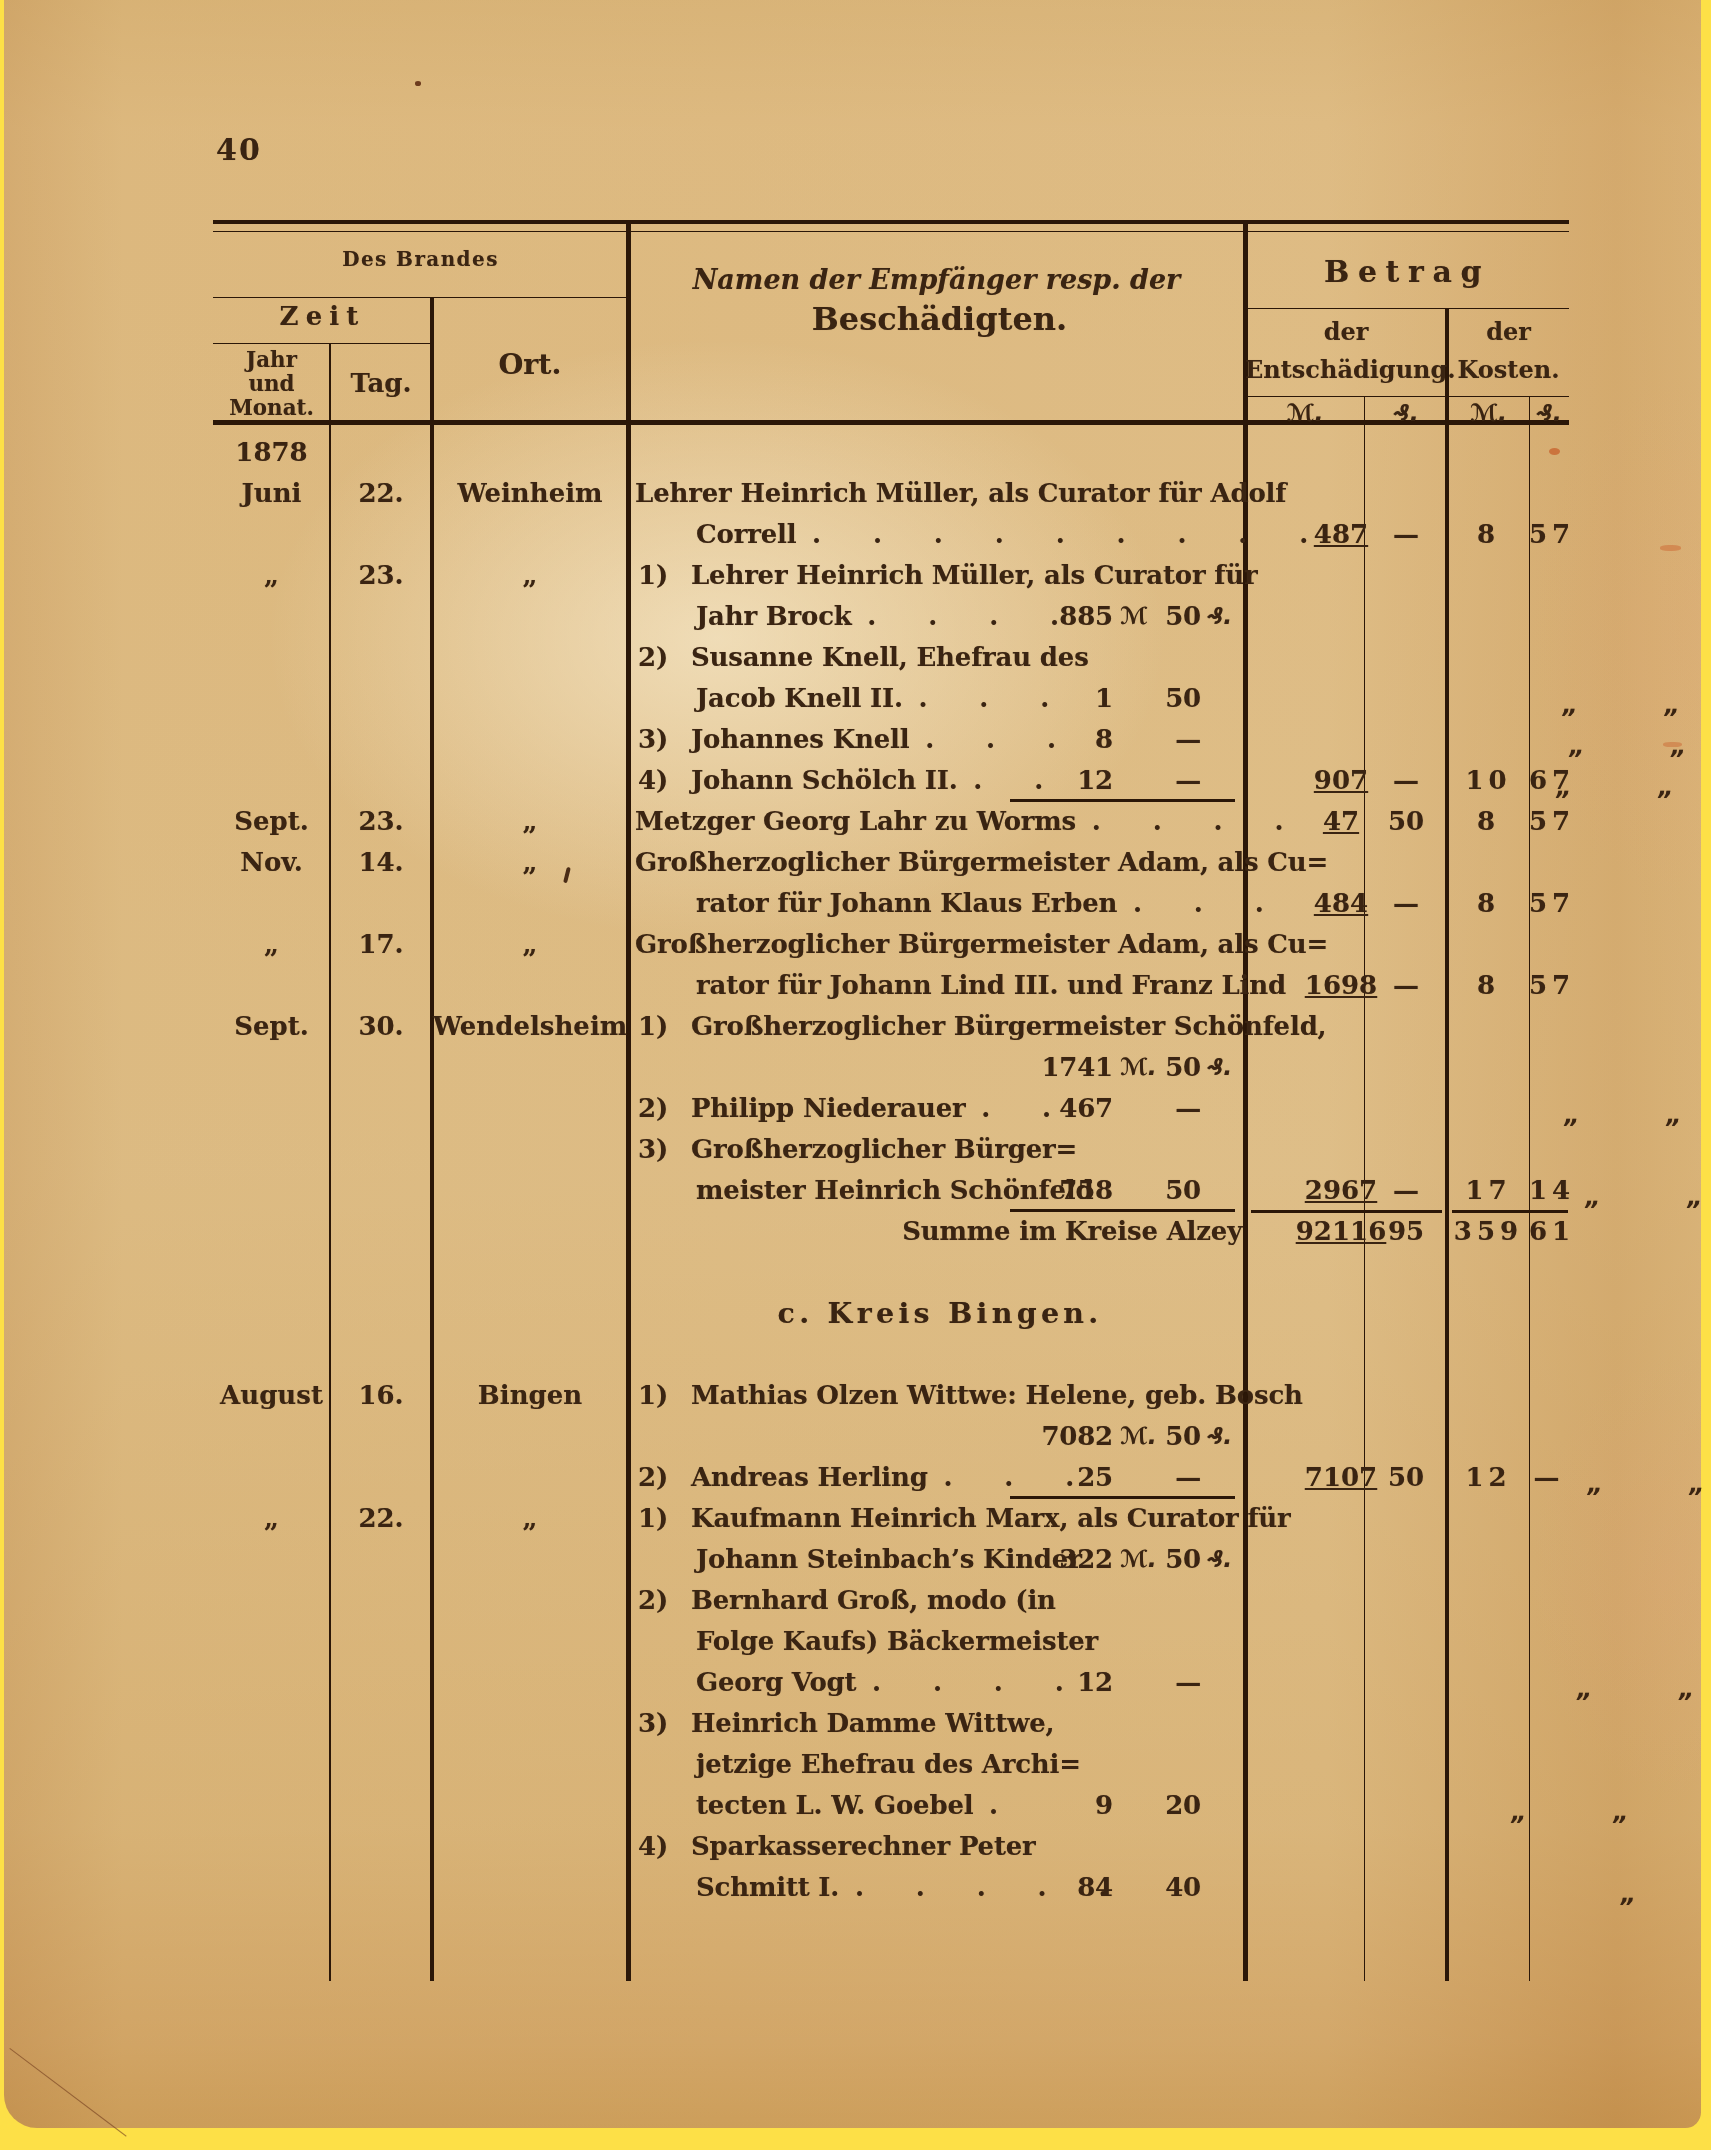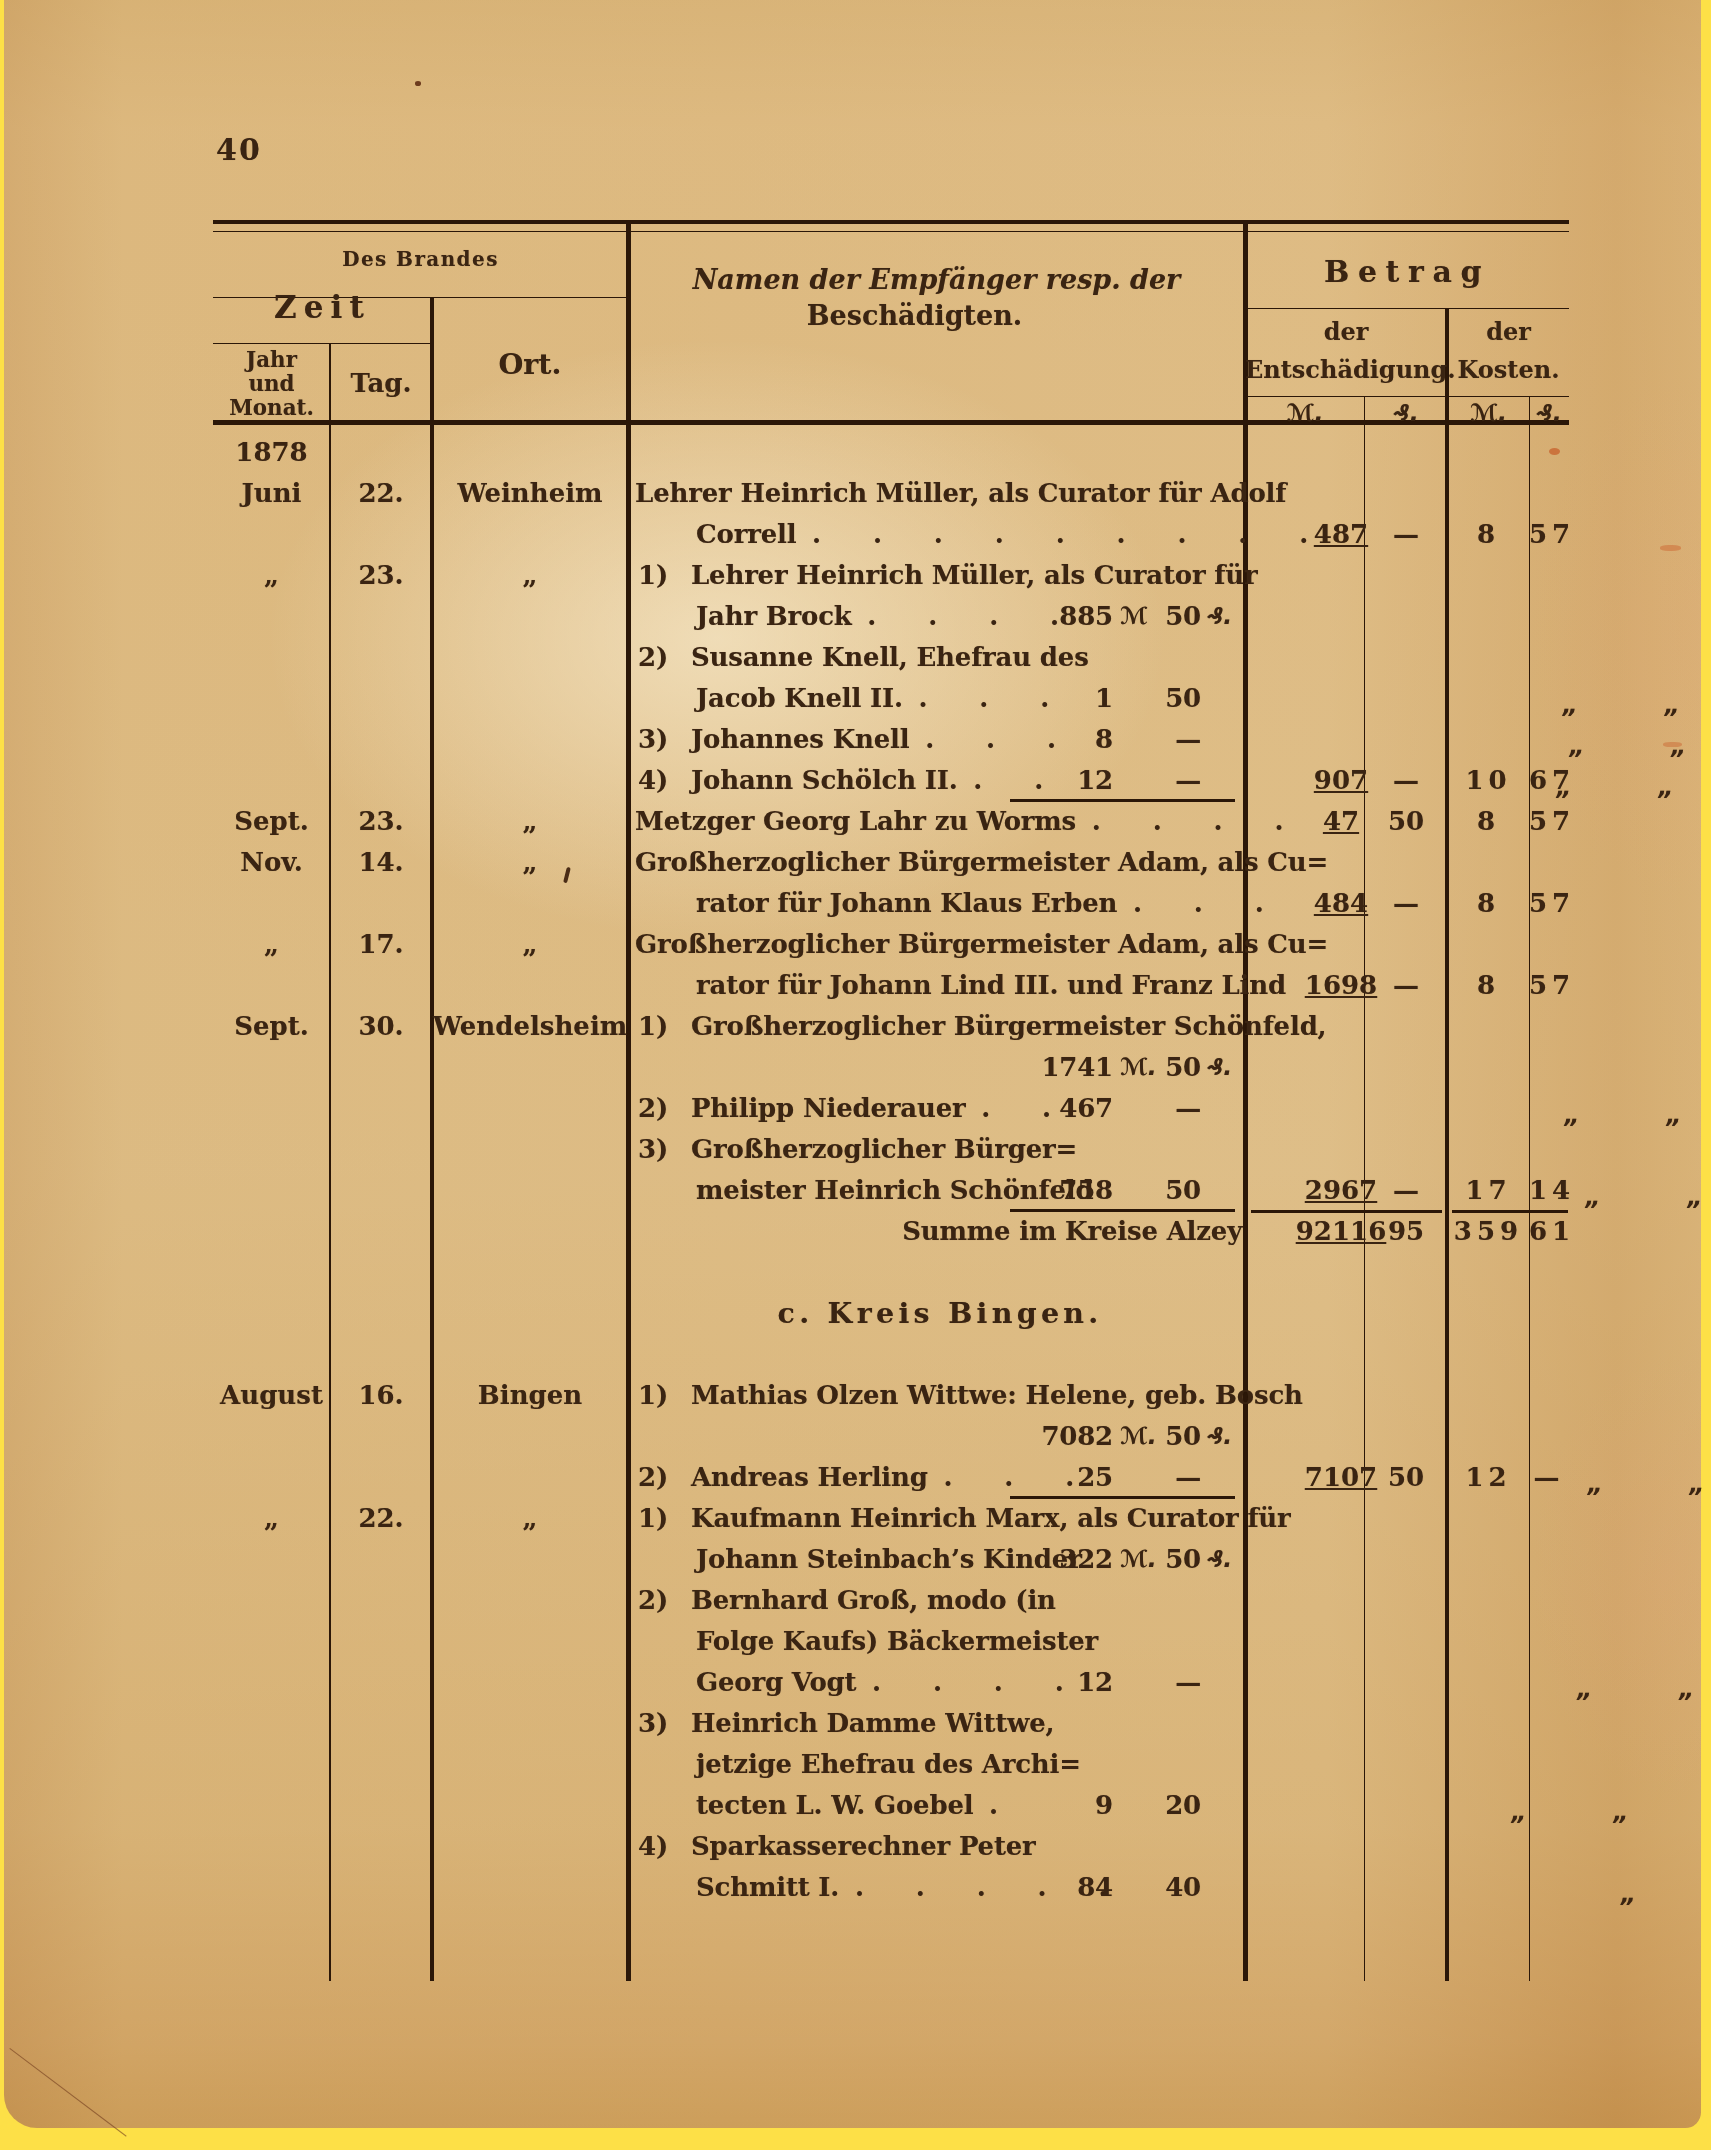--- a/index.html
+++ b/index.html
@@ -76,28 +76,28 @@
 
       <div class="vrule" style="left:116px;top:123px;width:2.1px;height:83px;"></div>
       <div class="vrule" style="left:217px;top:77px;width:4.3px;height:128px;"></div>
       <div class="vrule" style="left:413px;top:4.3px;width:5px;height:201px;"></div>
       <div class="vrule" style="left:1030px;top:4.3px;width:5px;height:201px;"></div>
       <div class="vrule" style="left:1232px;top:88px;width:4.3px;height:118px;"></div>
       <div class="vrule" style="left:1151px;top:176px;width:1.4px;height:29px;"></div>
       <div class="vrule" style="left:1316px;top:176px;width:1.4px;height:29px;"></div>
 
       <div class="hlabel ink" style="left:0;width:415px;top:27px;font-size:20px;letter-spacing:1.4px;">Des Brandes</div>
-      <div class="hlabel ink" style="left:0;width:219px;top:69px;font-size:31px;letter-spacing:7.1px;">Zeit</div>
+      <div class="hlabel ink" style="left:0;width:219px;top:81px;font-size:26px;letter-spacing:7.1px;">Zeit</div>
       <div class="hlabel ink" style="left:0;width:117px;top:127px;font-size:21.4px;">Jahr</div>
       <div class="hlabel ink" style="left:0;width:117px;top:151px;font-size:21.4px;">und</div>
       <div class="hlabel ink" style="left:0;width:117px;top:175px;font-size:21.4px;">Monat.</div>
       <div class="hlabel ink" style="left:117px;width:102px;top:148px;font-size:26px;">Tag.</div>
       <div class="hlabel ink" style="left:219px;width:196px;top:127px;font-size:28.5px;">Ort.</div>
       <div class="hlabel ink" style="left:415px;width:617px;top:44px;font-size:27px;font-style:italic;">Namen der Empfänger resp. der</div>
-      <div class="hlabel ink" style="left:393px;width:617px;top:80px;font-size:27px;">Beschädigten.</div>
+      <div class="hlabel ink" style="left:418px;width:617px;top:80px;font-size:32px;">Beschädigten.</div>
       <div class="hlabel ink" style="left:1032px;width:324px;top:34px;font-size:30px;letter-spacing:8.6px;">Betrag</div>
       <div class="hlabel ink" style="left:1032px;width:202px;top:97px;font-size:24px;">der</div>
       <div class="hlabel ink" style="left:1032px;width:202px;top:135px;font-size:24px;">Entschädigung.</div>
       <div class="hlabel ink" style="left:1234px;width:123px;top:97px;font-size:24px;">der</div>
       <div class="hlabel ink" style="left:1234px;width:123px;top:135px;font-size:24px;">Kosten.</div>
       <div class="hlabel ink unit" style="left:1032px;width:120px;top:179px;">ℳ.</div>
       <div class="hlabel ink unit" style="left:1152px;width:82px;top:179px;">₰.</div>
       <div class="hlabel ink unit" style="left:1234px;width:83px;top:179px;">ℳ.</div>
       <div class="hlabel ink unit" style="left:1316px;width:40px;top:179px;">₰.</div>
     </div>

